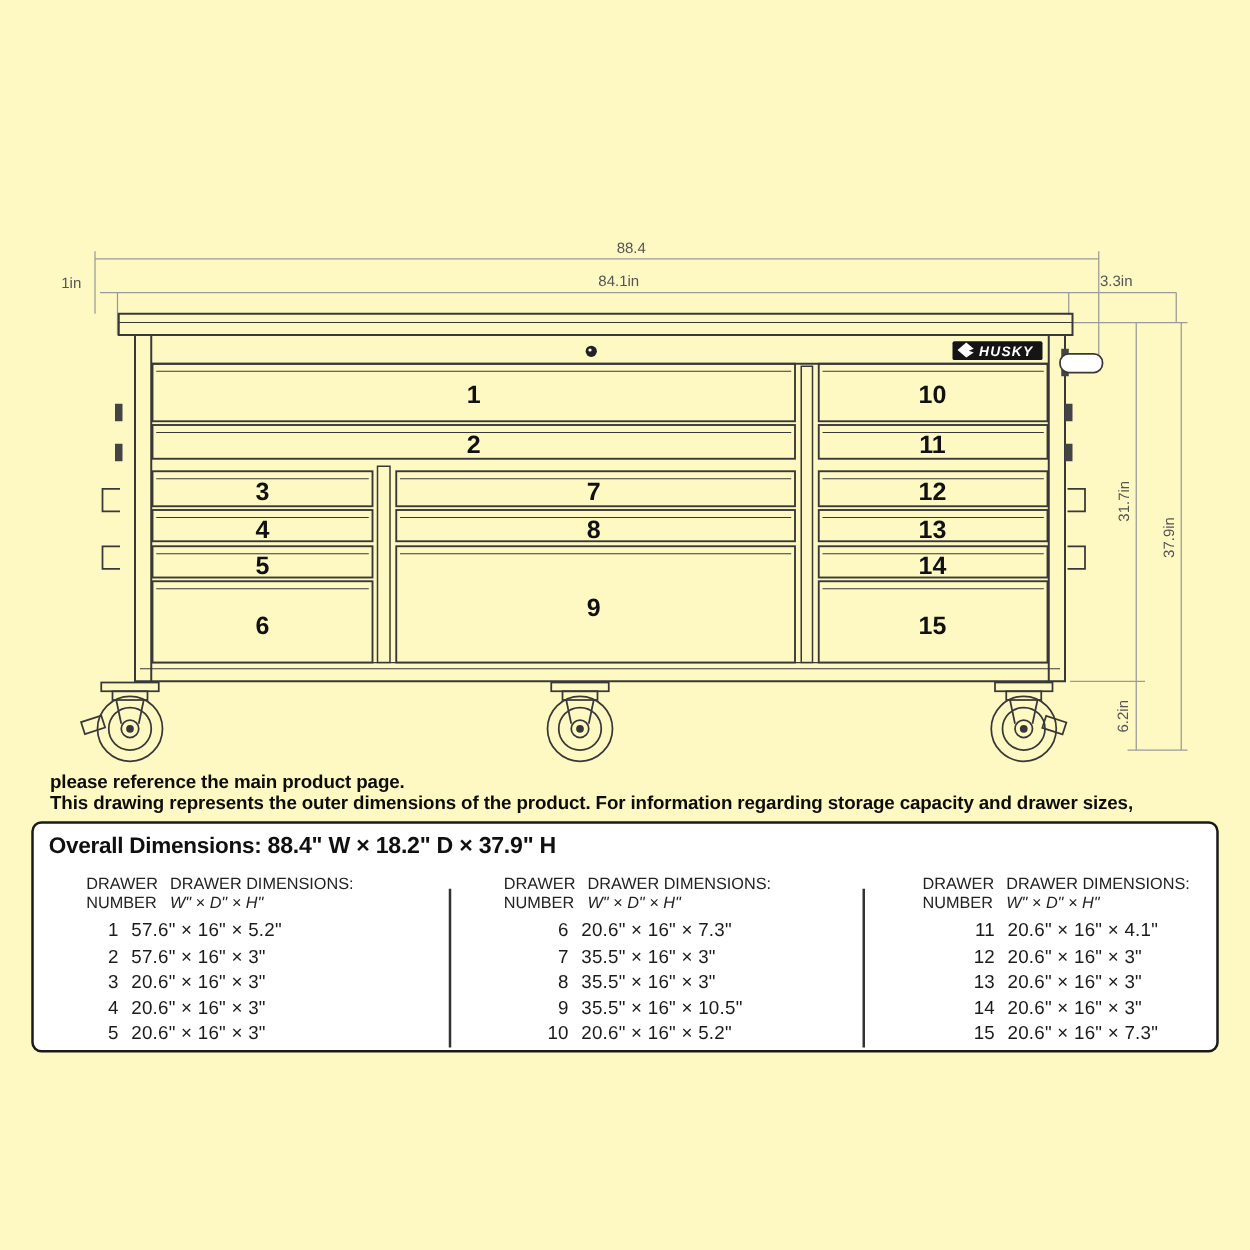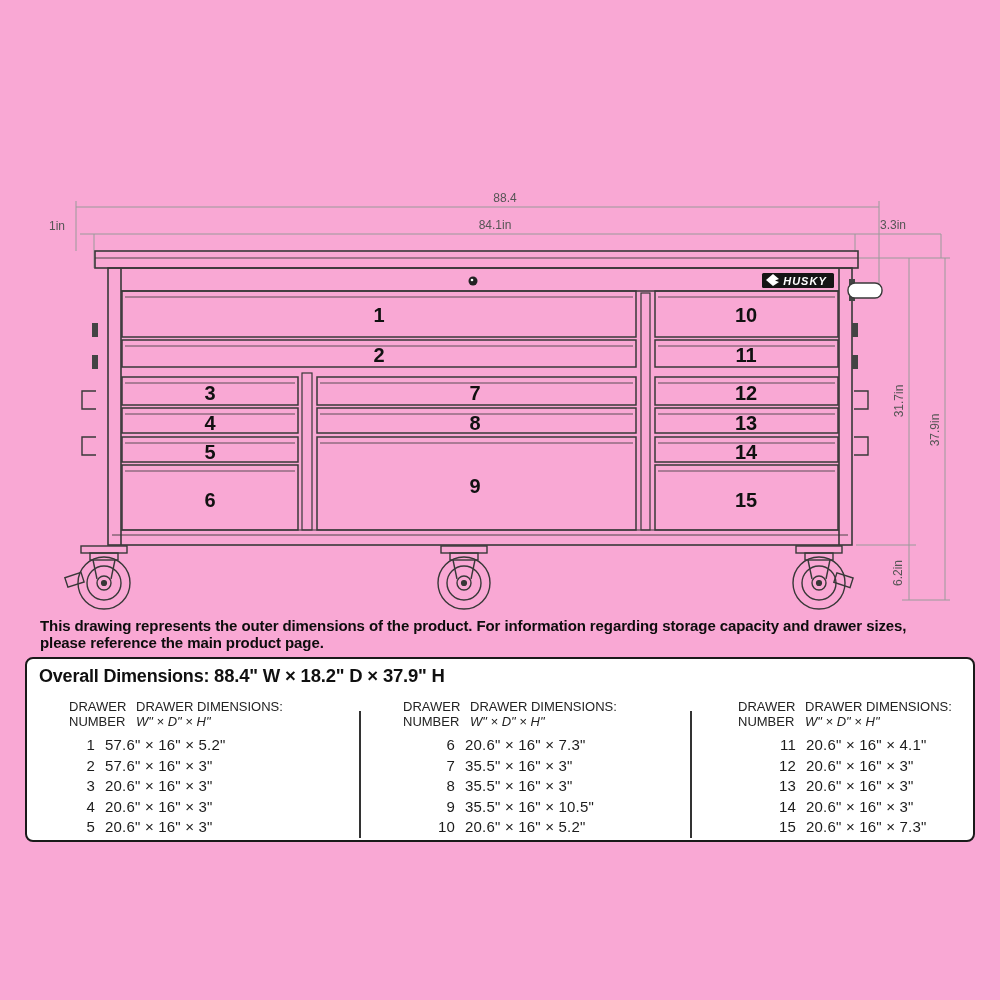--- a/index.html
+++ b/index.html
@@ -1,16 +1,16 @@
 <!DOCTYPE html>
 <html><head>
 <meta charset="utf-8">
 <style>
   html,body{margin:0;padding:0;background:#fff;}
-  .page{position:relative;width:1000px;height:1000px;background:#f9a8d4;overflow:hidden;
+  .page{position:relative;width:1000px;height:1000px;background:#fef9c3;overflow:hidden;
         font-family:"Liberation Sans",sans-serif;color:#1a1a1a;}
   svg text{font-family:"Liberation Sans",sans-serif;}
   .dimlabel{font-size:12px;fill:#555;}
   .drawer-num{font-size:20px;font-weight:bold;fill:#111;}
   .brand-text{font-size:11px;font-weight:bold;font-style:italic;fill:#fff;letter-spacing:1px;}
 
   .note{position:absolute;left:40px;top:618px;width:930px;
         font-size:15px;font-weight:bold;line-height:16.5px;letter-spacing:-0.1px;color:#0d0d0d;}
 
   .specbox{position:absolute;left:25px;top:657px;width:946px;height:181px;
@@ -214,22 +214,22 @@
         <circle cx="819" cy="398" r="26"></circle>
           <circle cx="819" cy="398" r="17"></circle>
           <circle cx="819" cy="398" r="7"></circle>
         <circle cx="819" cy="398" r="2.4" fill="#383838"></circle>
         <rect x="835" y="390" width="17" height="10" transform="rotate(18 843 395)"></rect>
       </g>
     </g>
   </svg>
 
   <div class="note">
+    <div>please reference the main product page.</div>
     <div>This drawing represents the outer dimensions of the product. For information regarding storage capacity and drawer sizes,</div>
-    <div>please reference the main product page.</div>
   </div>
 
   <div class="specbox">
     <div class="spec-title">
       <span>Overall Dimensions:</span>
       <span class="val">88.4" W × 18.2" D × 37.9" H</span>
     </div>
 
     <div class="vdiv vdiv-1"></div>
     <div class="vdiv vdiv-2"></div>

